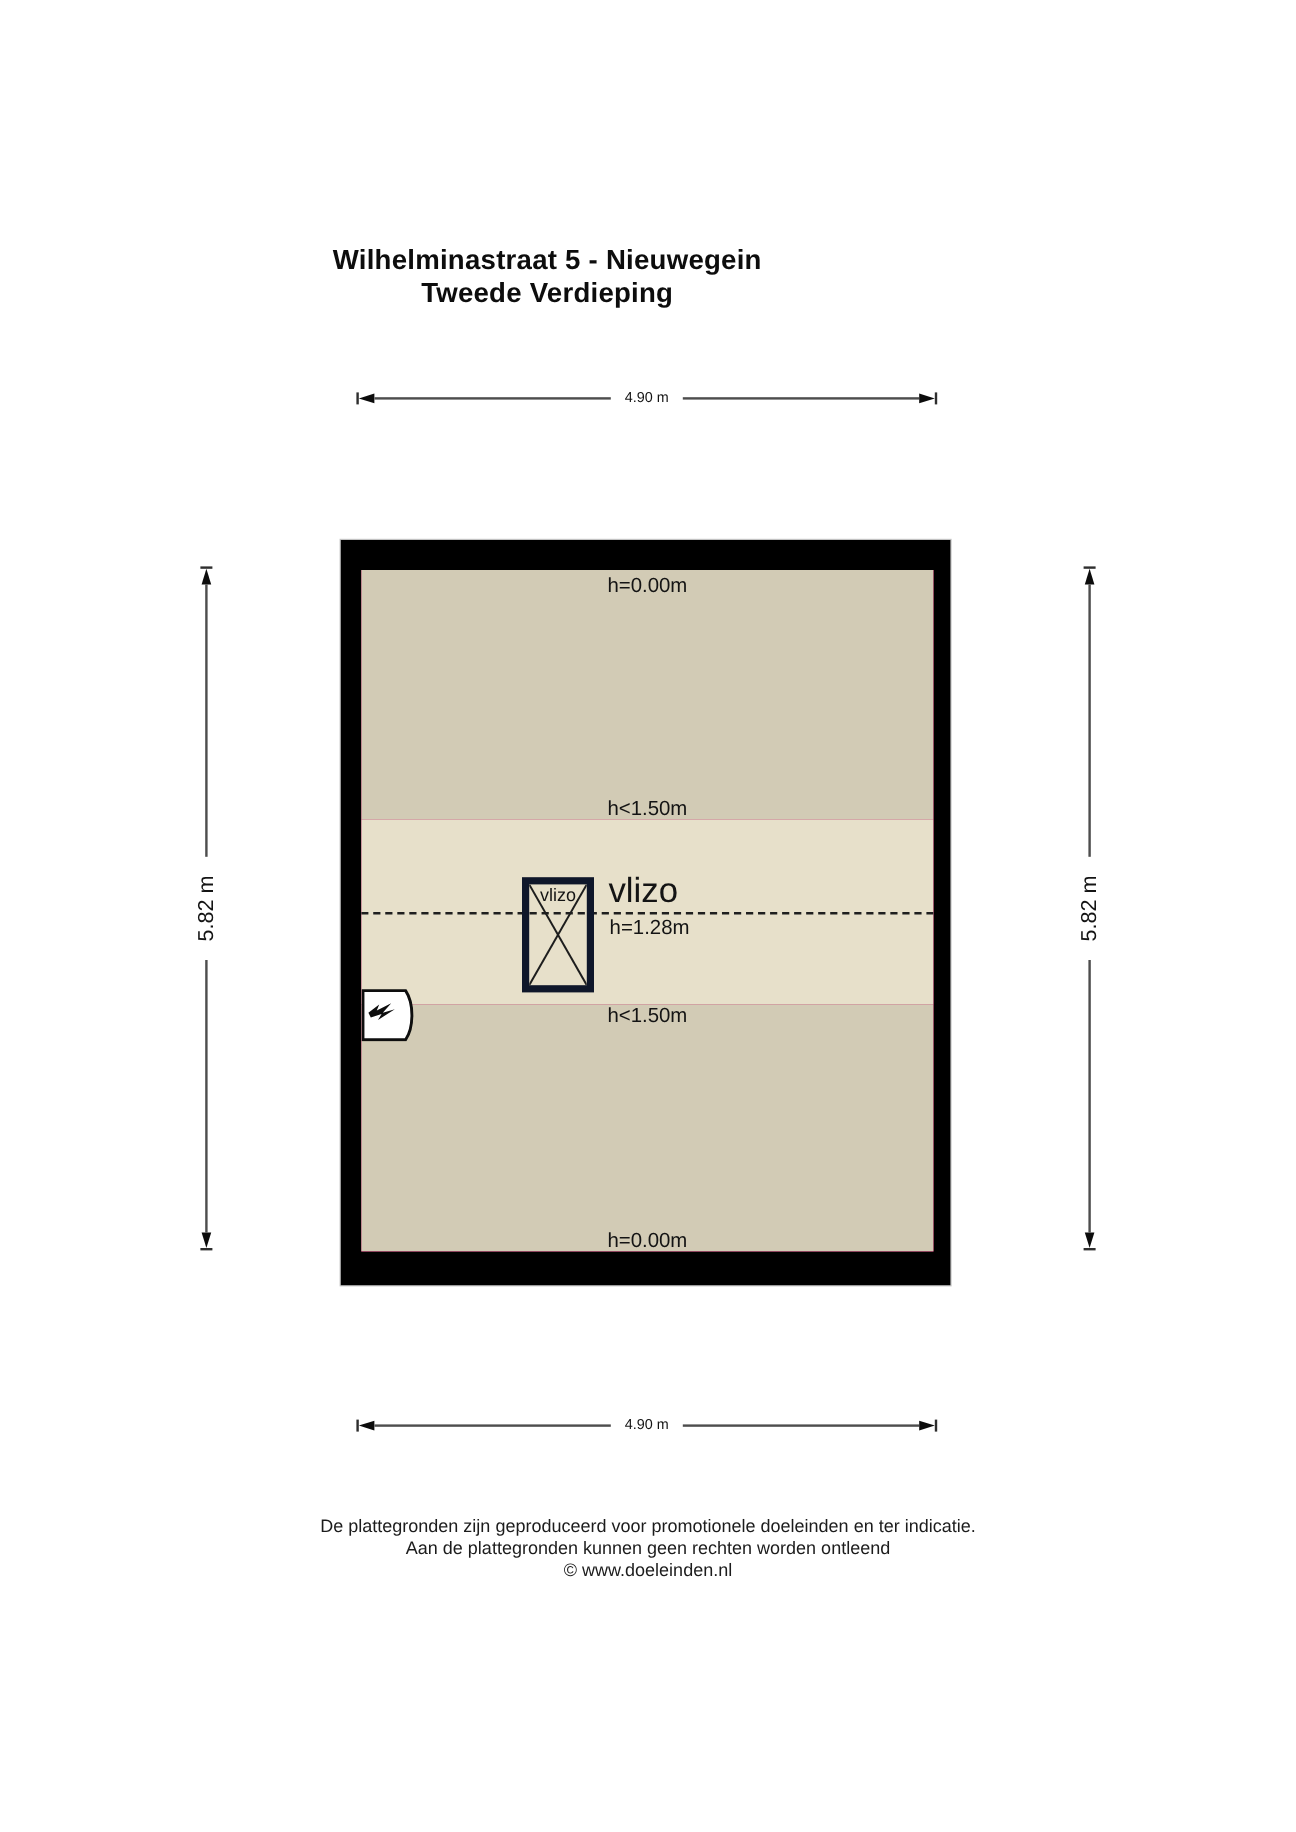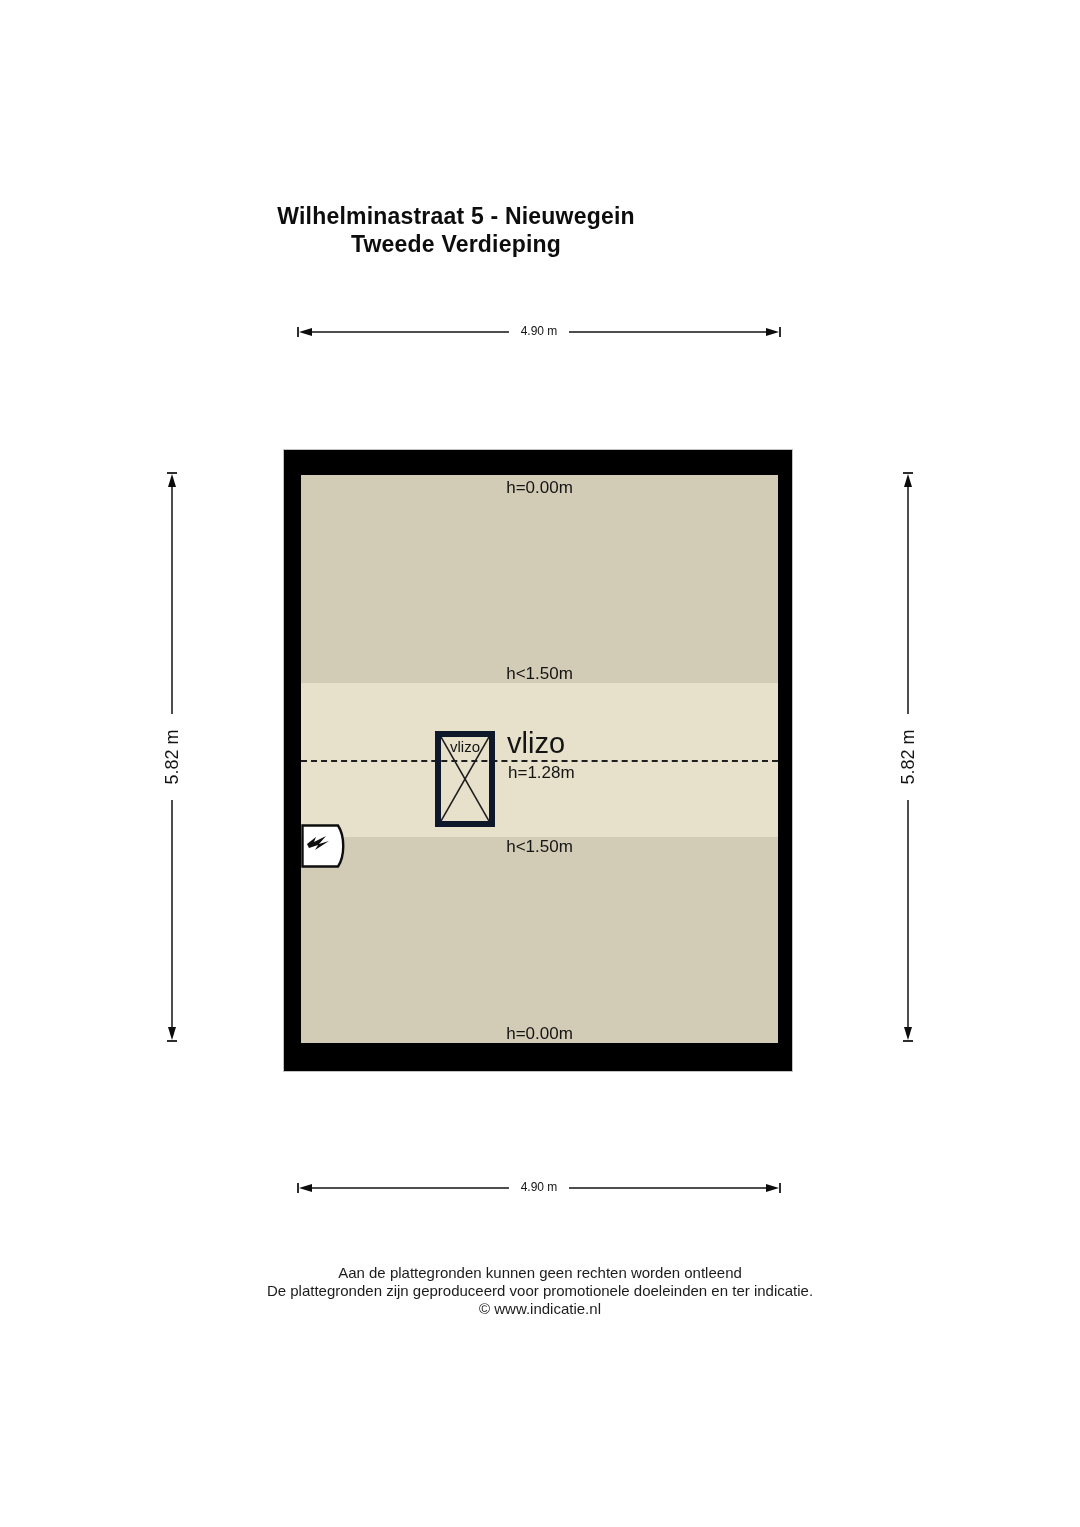--- a/index.html
+++ b/index.html
@@ -198,18 +198,18 @@
     <span class="tick-v"></span>
     <span class="arr arr-left"></span>
     <span class="dline-h"></span>
     <span class="dim-label">4.90 m</span>
     <span class="dline-h"></span>
     <span class="arr arr-right"></span>
     <span class="tick-v"></span>
   </div>
 
   <div class="footer">
+    <div>De plattegronden zijn geproduceerd voor promotionele doeleinden en ter indicatie.</div>
     <div>Aan de plattegronden kunnen geen rechten worden ontleend</div>
-    <div>De plattegronden zijn geproduceerd voor promotionele doeleinden en ter indicatie.</div>
-    <div>© www.indicatie.nl</div>
+    <div>© www.doeleinden.nl</div>
   </div>
 
 </div>
 
 </body></html>

